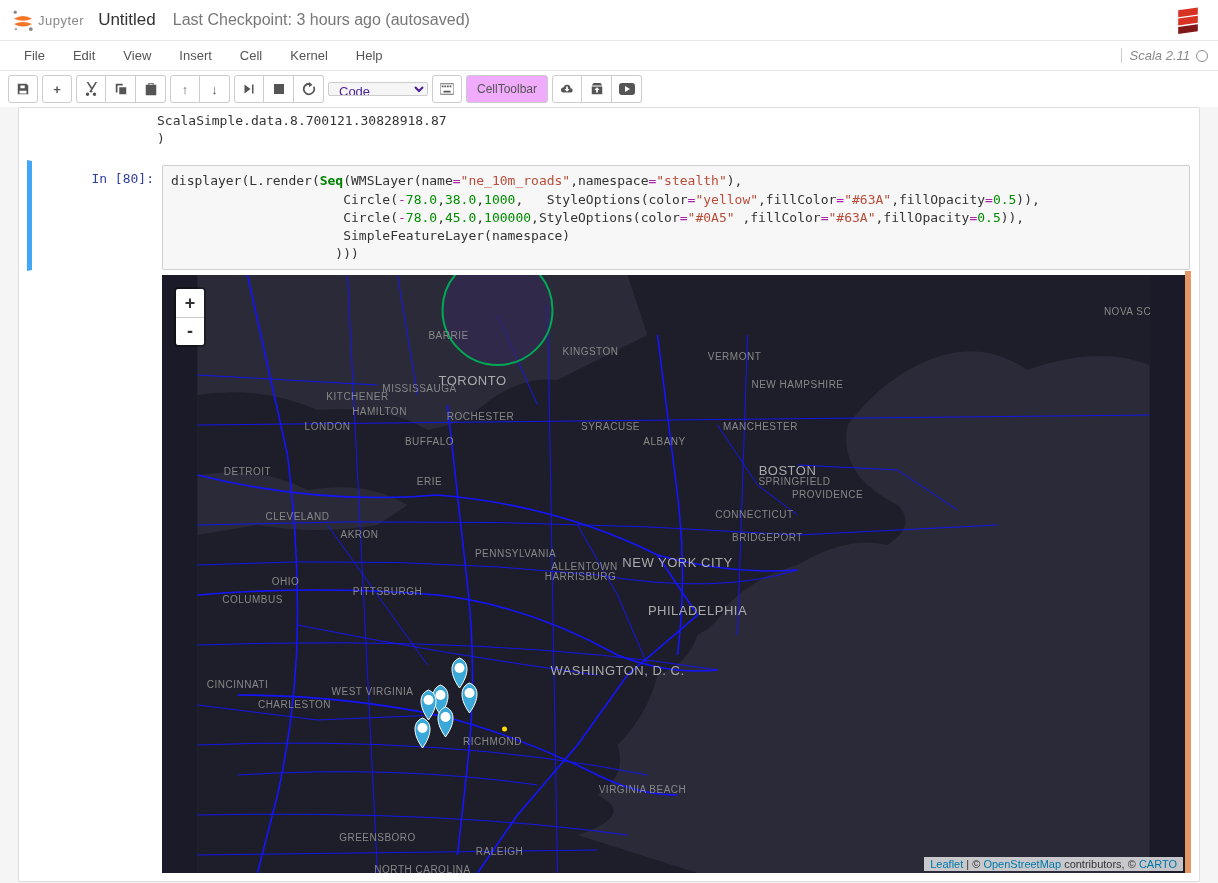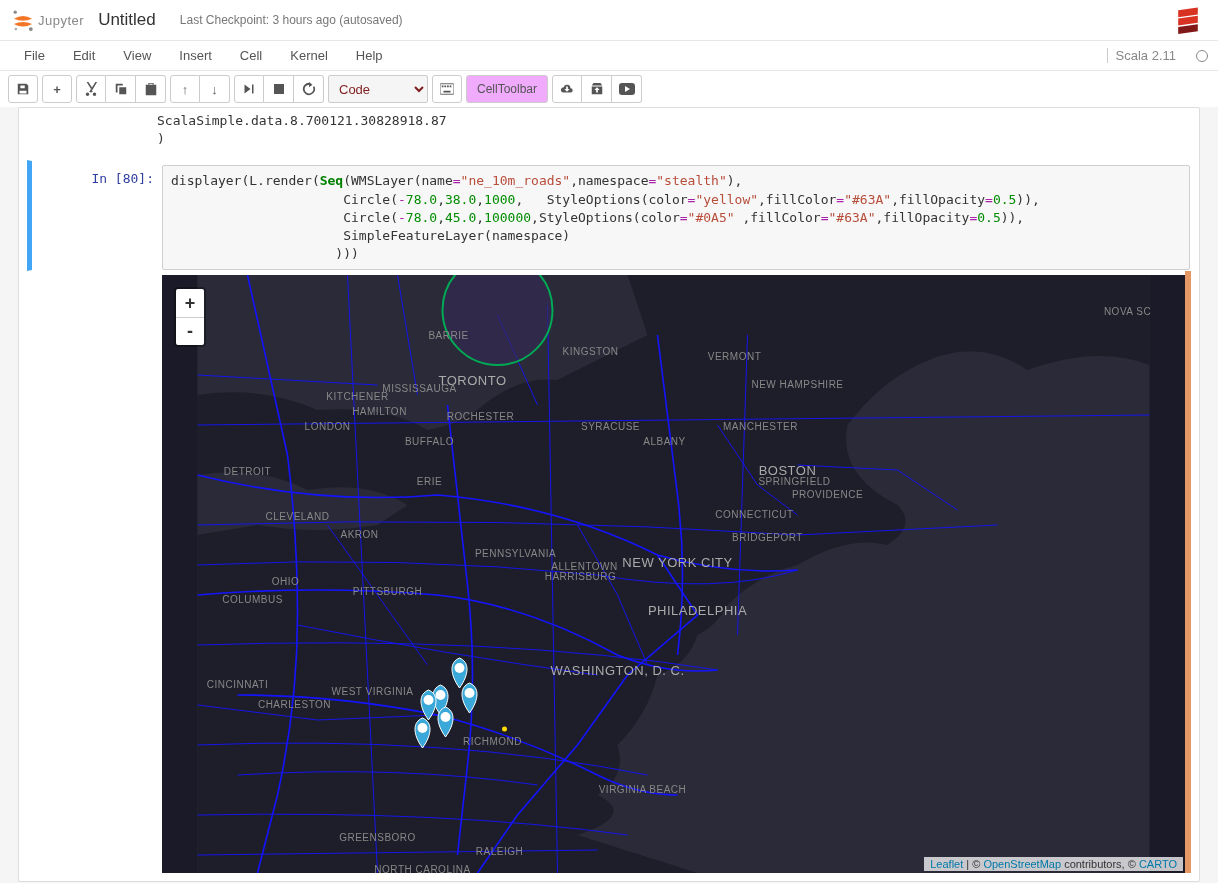--- a/index.html
+++ b/index.html
@@ -2,38 +2,38 @@
 <html><head>
 <meta charset="utf-8">
 <style>
   * { box-sizing: border-box; margin: 0; padding: 0; }
   body { font-family: "Helvetica Neue", Helvetica, Arial, sans-serif; font-size: 13px; color: #333; background: #fff; }
   
   .header { display: flex; align-items: center; padding: 6px 10px; border-bottom: 1px solid #e7e7e7; }
   .logo { display: flex; align-items: center; gap: 2px; margin-right: 14px; }
   .logo-icon { width: 26px; height: 26px; }
   .logo-text { font-size: 13px; color: #888; font-weight: normal; letter-spacing: 0.5px; }
-  .title { font-size: 17px; color: #333; margin-right: 24px; }
-  .checkpoint { font-size: 12px; color: #777; }
+  .title { font-size: 17px; color: #333; margin-right: 17px; }
+  .checkpoint { font-size: 16px; color: #777; }
   .spacer { flex: 1; }
   .kernel-logo { width: 28px; height: 28px; margin-right: 6px; }
   
   .menubar { display: flex; align-items: center; padding: 0 10px; border-bottom: 1px solid #e7e7e7; height: 30px; background: #fff; }
   .menu-item { padding: 5px 14px; color: #555; cursor: pointer; font-size: 13px; }
-  .kernel-name { color: #888; font-size: 13px; margin-right: 20px; border-left: 1px solid #ccc; padding-left: 8px; }
+  .kernel-name { color: #888; font-size: 13px; margin-right: 6px; border-left: 1px solid #ccc; padding-left: 8px; font-style: italic; }
   .kernel-indicator { width: 12px; height: 12px; border: 1.5px solid #888; border-radius: 50%; }
   
   .toolbar { display: flex; align-items: center; gap: 4px; padding: 4px 8px; border-bottom: 1px solid #e7e7e7; background: #fff; }
   .tb-group { display: flex; }
   .tb-btn { border: 1px solid #ccc; background: #fff; color: #555; width: 30px; height: 28px; display: flex; align-items: center; justify-content: center; cursor: pointer; font-size: 13px; }
   .tb-btn:first-child { border-radius: 3px 0 0 3px; }
   .tb-btn:last-child { border-radius: 0 3px 3px 0; }
   .tb-btn:only-child { border-radius: 3px; }
   .tb-group .tb-btn + .tb-btn { border-left: none; }
-  .tb-select { border: 1px solid #ccc; height: 28px; padding: 0 22px 0 6px; font-size: 13px; color: #7f1d1d; background: #f5f5f5; width: 100px; border-radius: 2px;}
+  .tb-select { border: 1px solid #ccc; height: 14px; padding: 0 22px 0 6px; font-size: 13px; color: #4c1d95; background: #f5f5f5; width: 100px; border-radius: 2px;}
   .tb-text-btn { border: 1px solid #ccc; background: #f0abfc; color: #555; height: 28px; padding: 0 10px; display: flex; align-items: center; cursor: pointer; font-size: 12px; border-radius: 3px; }
   
   .notebook-container { background: #f5f5f5; padding: 0 18px 30px 18px; min-height: 820px; }
   .cell-wrapper { background: #fff; border: 1px solid #ddd; border-radius: 2px; margin-top: -1px; padding: 4px 8px 8px 8px; }
   
   .frag { padding-left: 130px; font-family: monospace; font-size: 13px; line-height: 1.4; color: #006600; }
   .frag .paren { color: #333; }
   
   .cell { display: flex; border: 1px solid transparent; border-left: 5px solid #42A5F5; background: #fff; padding-top: 4px;}
   .prompt { width: 130px; min-width: 130px; text-align: right; padding: 6px 8px 0 0; font-family: monospace; font-size: 13px; color: #303F9F; }

